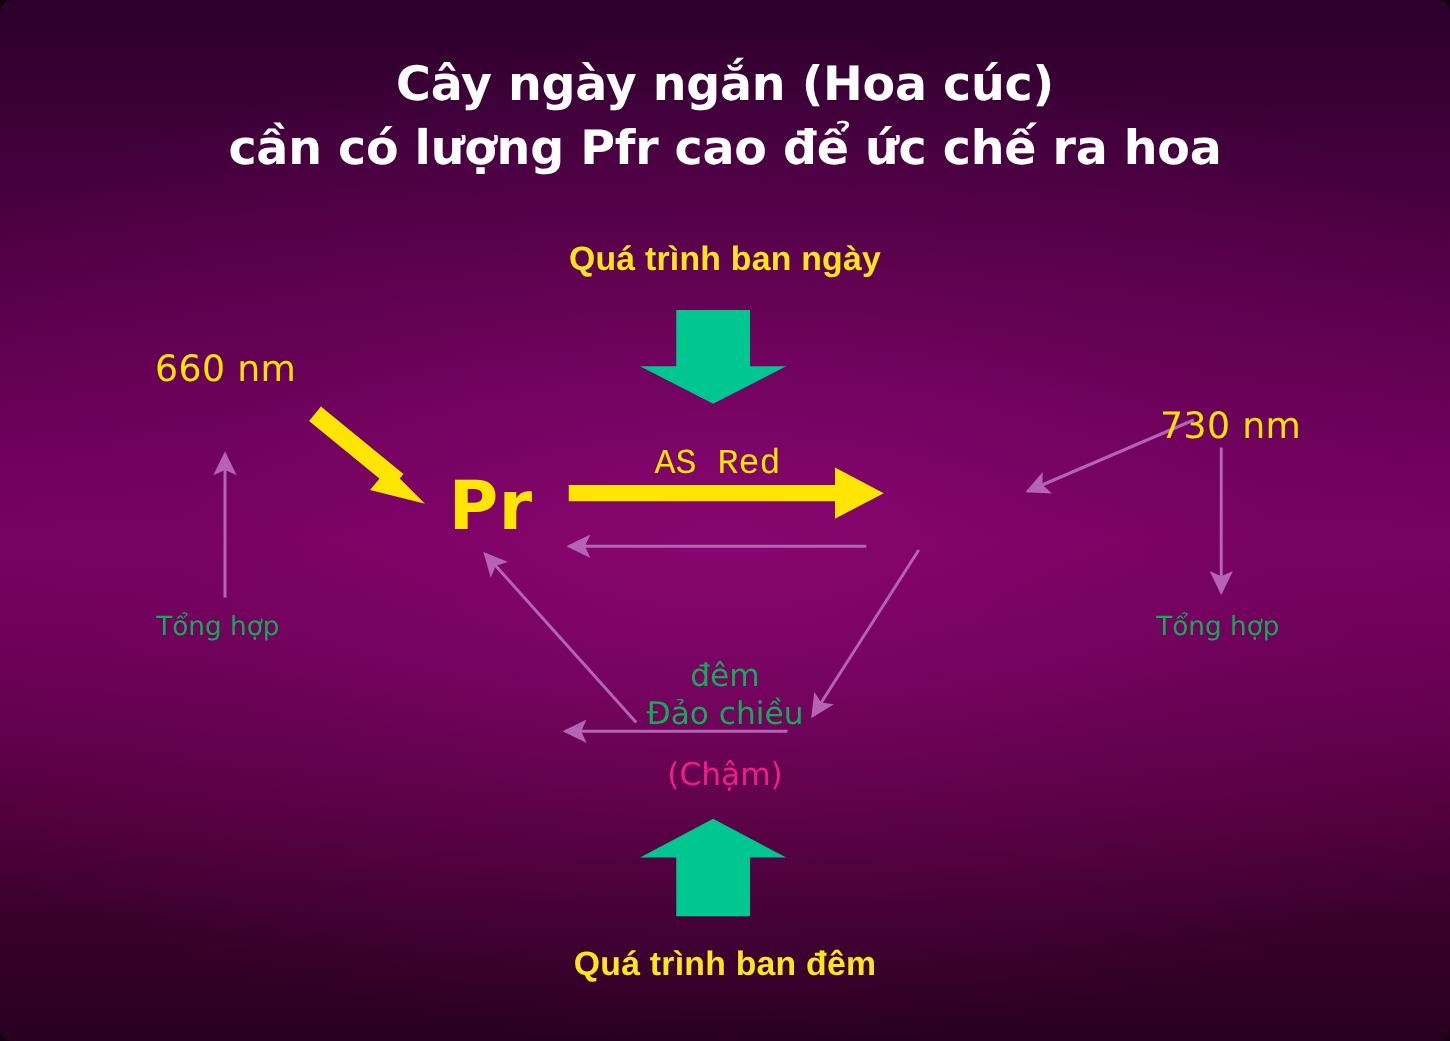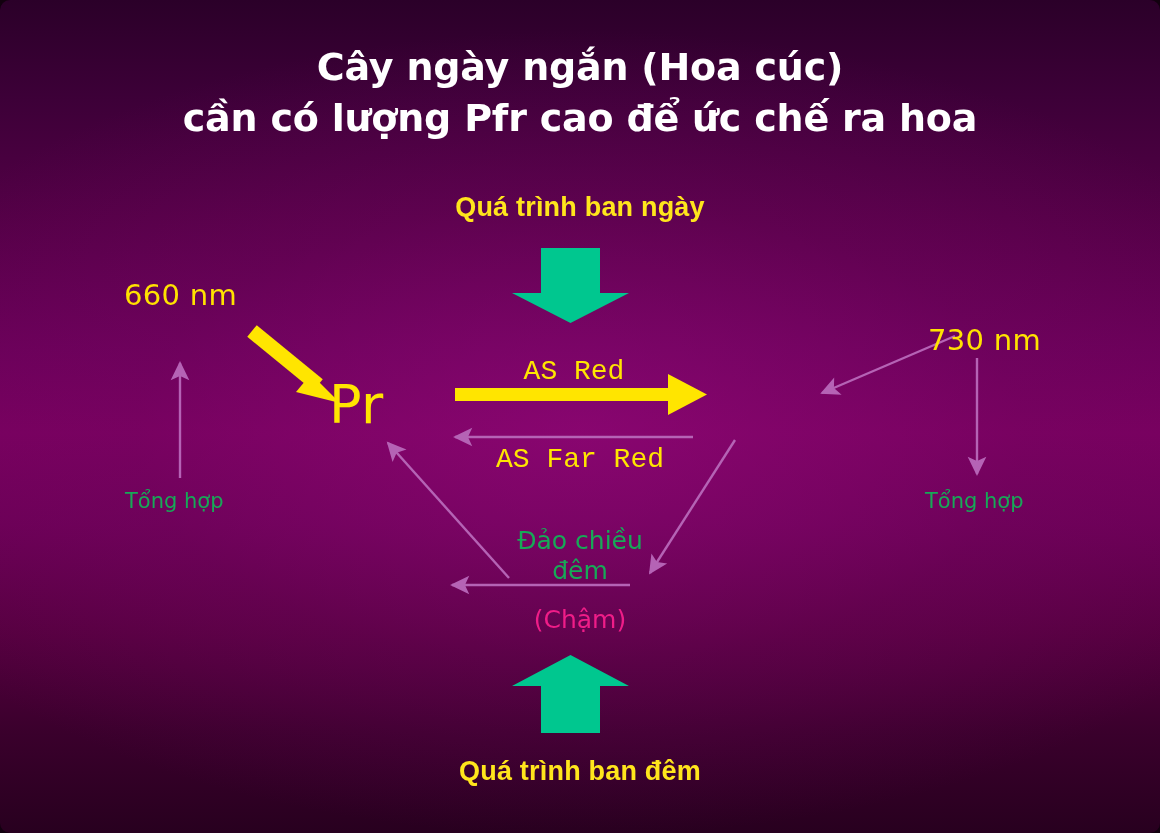--- a/index.html
+++ b/index.html
@@ -71,21 +71,21 @@
   #nm-730 { left: 928px; top: 278px; margin-top: 45px; }
 
   .pigment {
     position: absolute;
     color: #ffe500;
     font-size: 54px;
     line-height: 1;
     font-family: "DejaVu Sans", sans-serif;
     letter-spacing: 0.5px;
   }
-  #pr-label  { left: 329px; top: 378px; }
+  #pr-label  { left: 359px; top: 378px; font-weight: bold; }
   #pfr-label { left: 713px; top: 376px; }
 
   .rxn {
     position: absolute;
     color: #ffe500;
     font-size: 28px;
     font-family: Liberation Mono, monospace;
     white-space: nowrap;
   }
   #as-red     { left: 0; right: 0; text-align: center; top: 356px; padding-right: 12px; }
@@ -189,25 +189,24 @@
   <div class="nm" id="nm-660">660 nm</div>
 
   <div class="nm" id="nm-730">730 nm</div>
 
   <div class="pigment" id="pr-label">Pr</div>
 
 
   <div class="rxn" id="as-red">AS Red</div>
 
 
-  <div class="rxn" id="as-far-red">AS Far Red</div>
 
   <div id="reversion">
+    <span class="ln">đêm</span>
     <span class="ln">Đảo chiều</span>
-    <span class="ln">đêm</span>
   </div>
 
   <div class="speed" id="cham">(Chậm)</div>
 
   <div class="synth" id="synth-left">Tổng hợp</div>
 
   <div class="synth" id="synth-right">Tổng hợp</div>
 
 </div>
 

